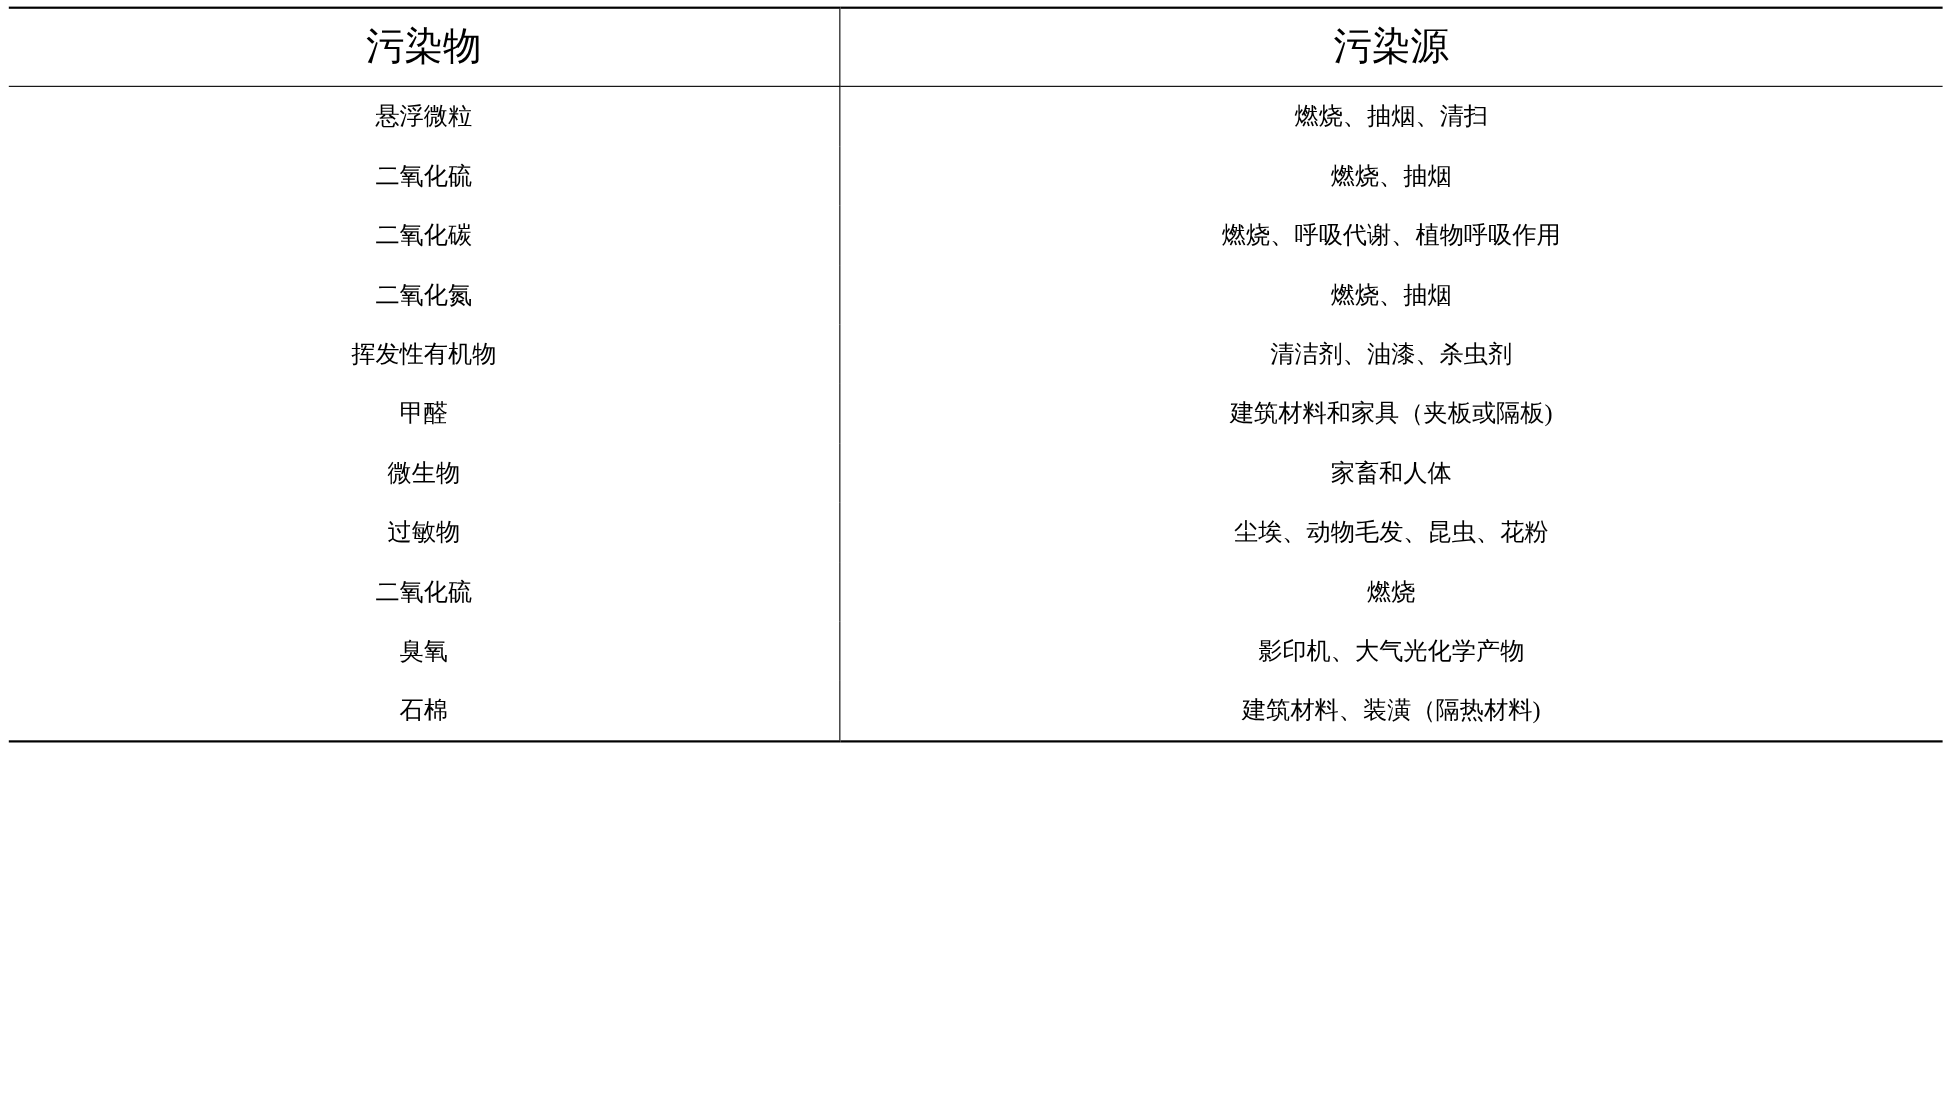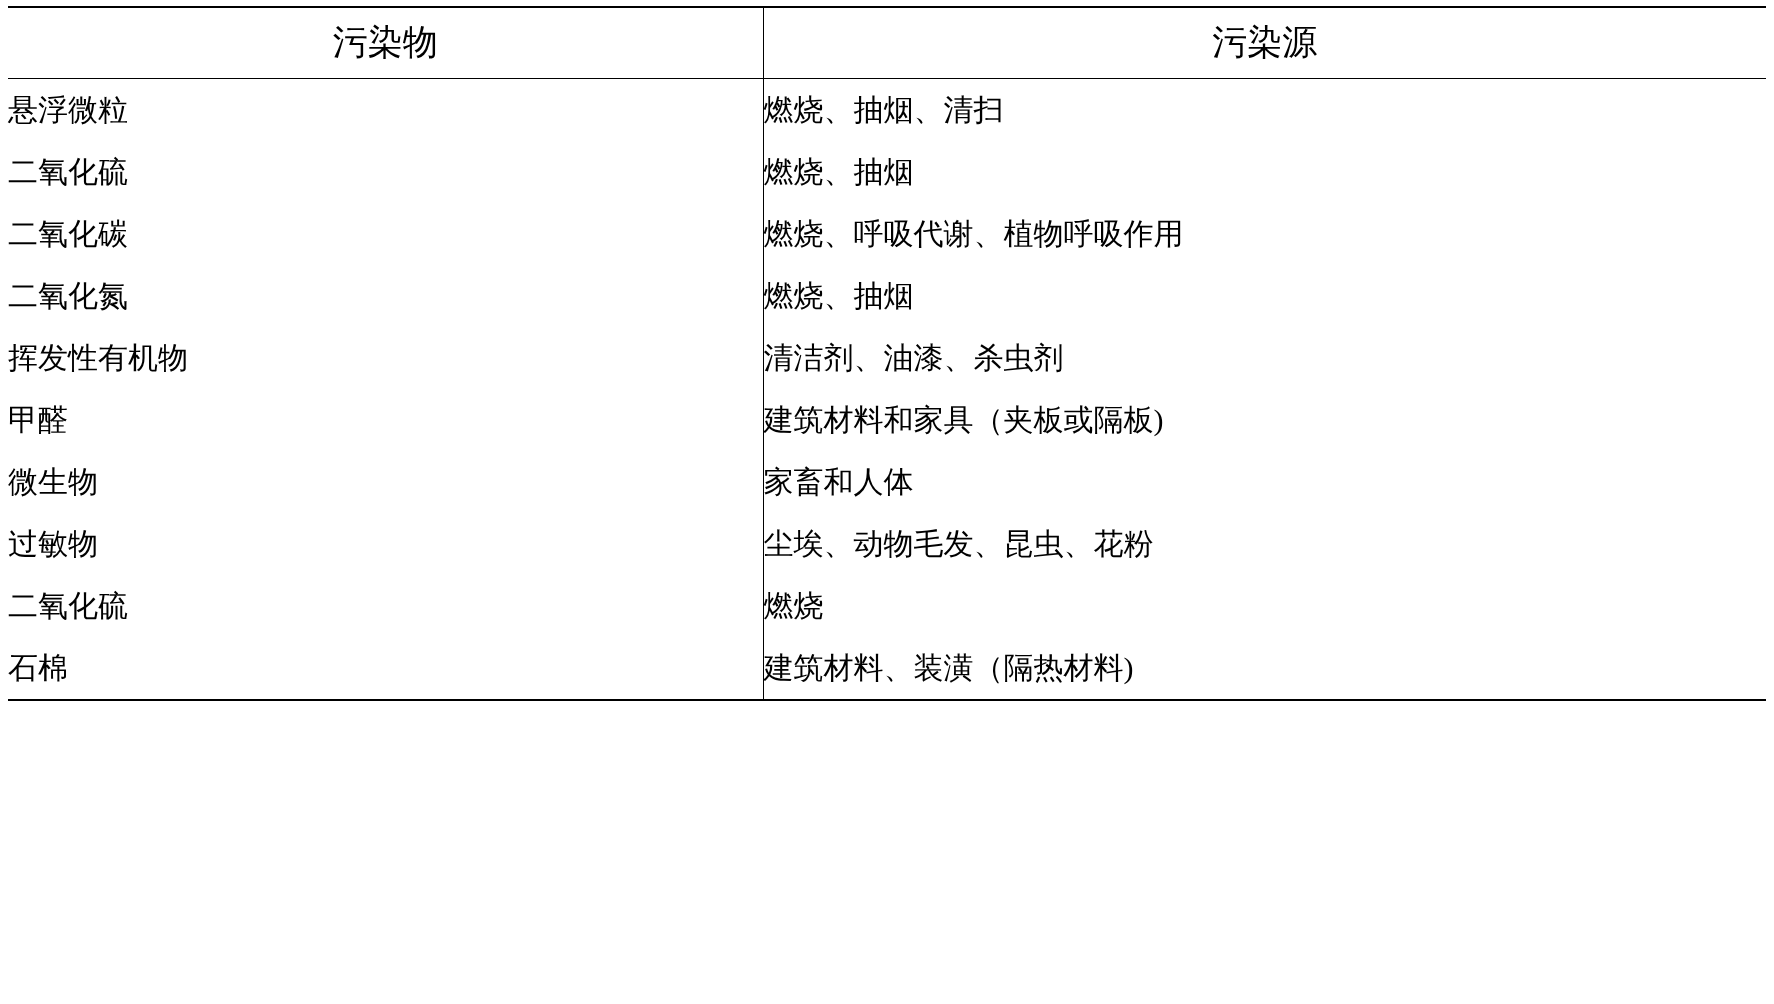--- a/index.html
+++ b/index.html
@@ -39,23 +39,24 @@
     font-size: 35px;
     line-height: 1;
     padding: 17px 0 18px 0;
     text-align: center;
     vertical-align: middle;
   }
   table.data-table thead tr.header-row th.divider-cell {
     border-right: 1.6px solid #000000;
   }
   table.data-table tbody td {
-    font-size: 30px;
+    font-size: 22px;
     line-height: 1;
     padding: 16px 0 16px 0;
+    text-align: center;
     vertical-align: middle;
     border: none;
   }
   table.data-table tbody td.cell-pollutant {
     border-right: 1.6px solid #000000;
   }
   table.data-table tbody tr.last-row td {
     border-bottom: 2.5px solid #000000;
   }
   
@@ -109,19 +110,23 @@
           <td class="cell-source">家畜和人体</td>
         </tr>
         <tr>
           <td class="cell-pollutant">过敏物</td>
           <td class="cell-source">尘埃、动物毛发、昆虫、花粉</td>
         </tr>
         <tr>
           <td class="cell-pollutant">二氧化硫</td>
           <td class="cell-source">燃烧</td>
         </tr>
+        <tr>
+          <td class="cell-pollutant">臭氧</td>
+          <td class="cell-source">影印机、大气光化学产物</td>
+        </tr>
         <tr class="last-row">
           <td class="cell-pollutant">石棉</td>
           <td class="cell-source">建筑材料、装潢（隔热材料)</td>
         </tr>
       </tbody>
   </table>
 </div>
 
 </body></html>

